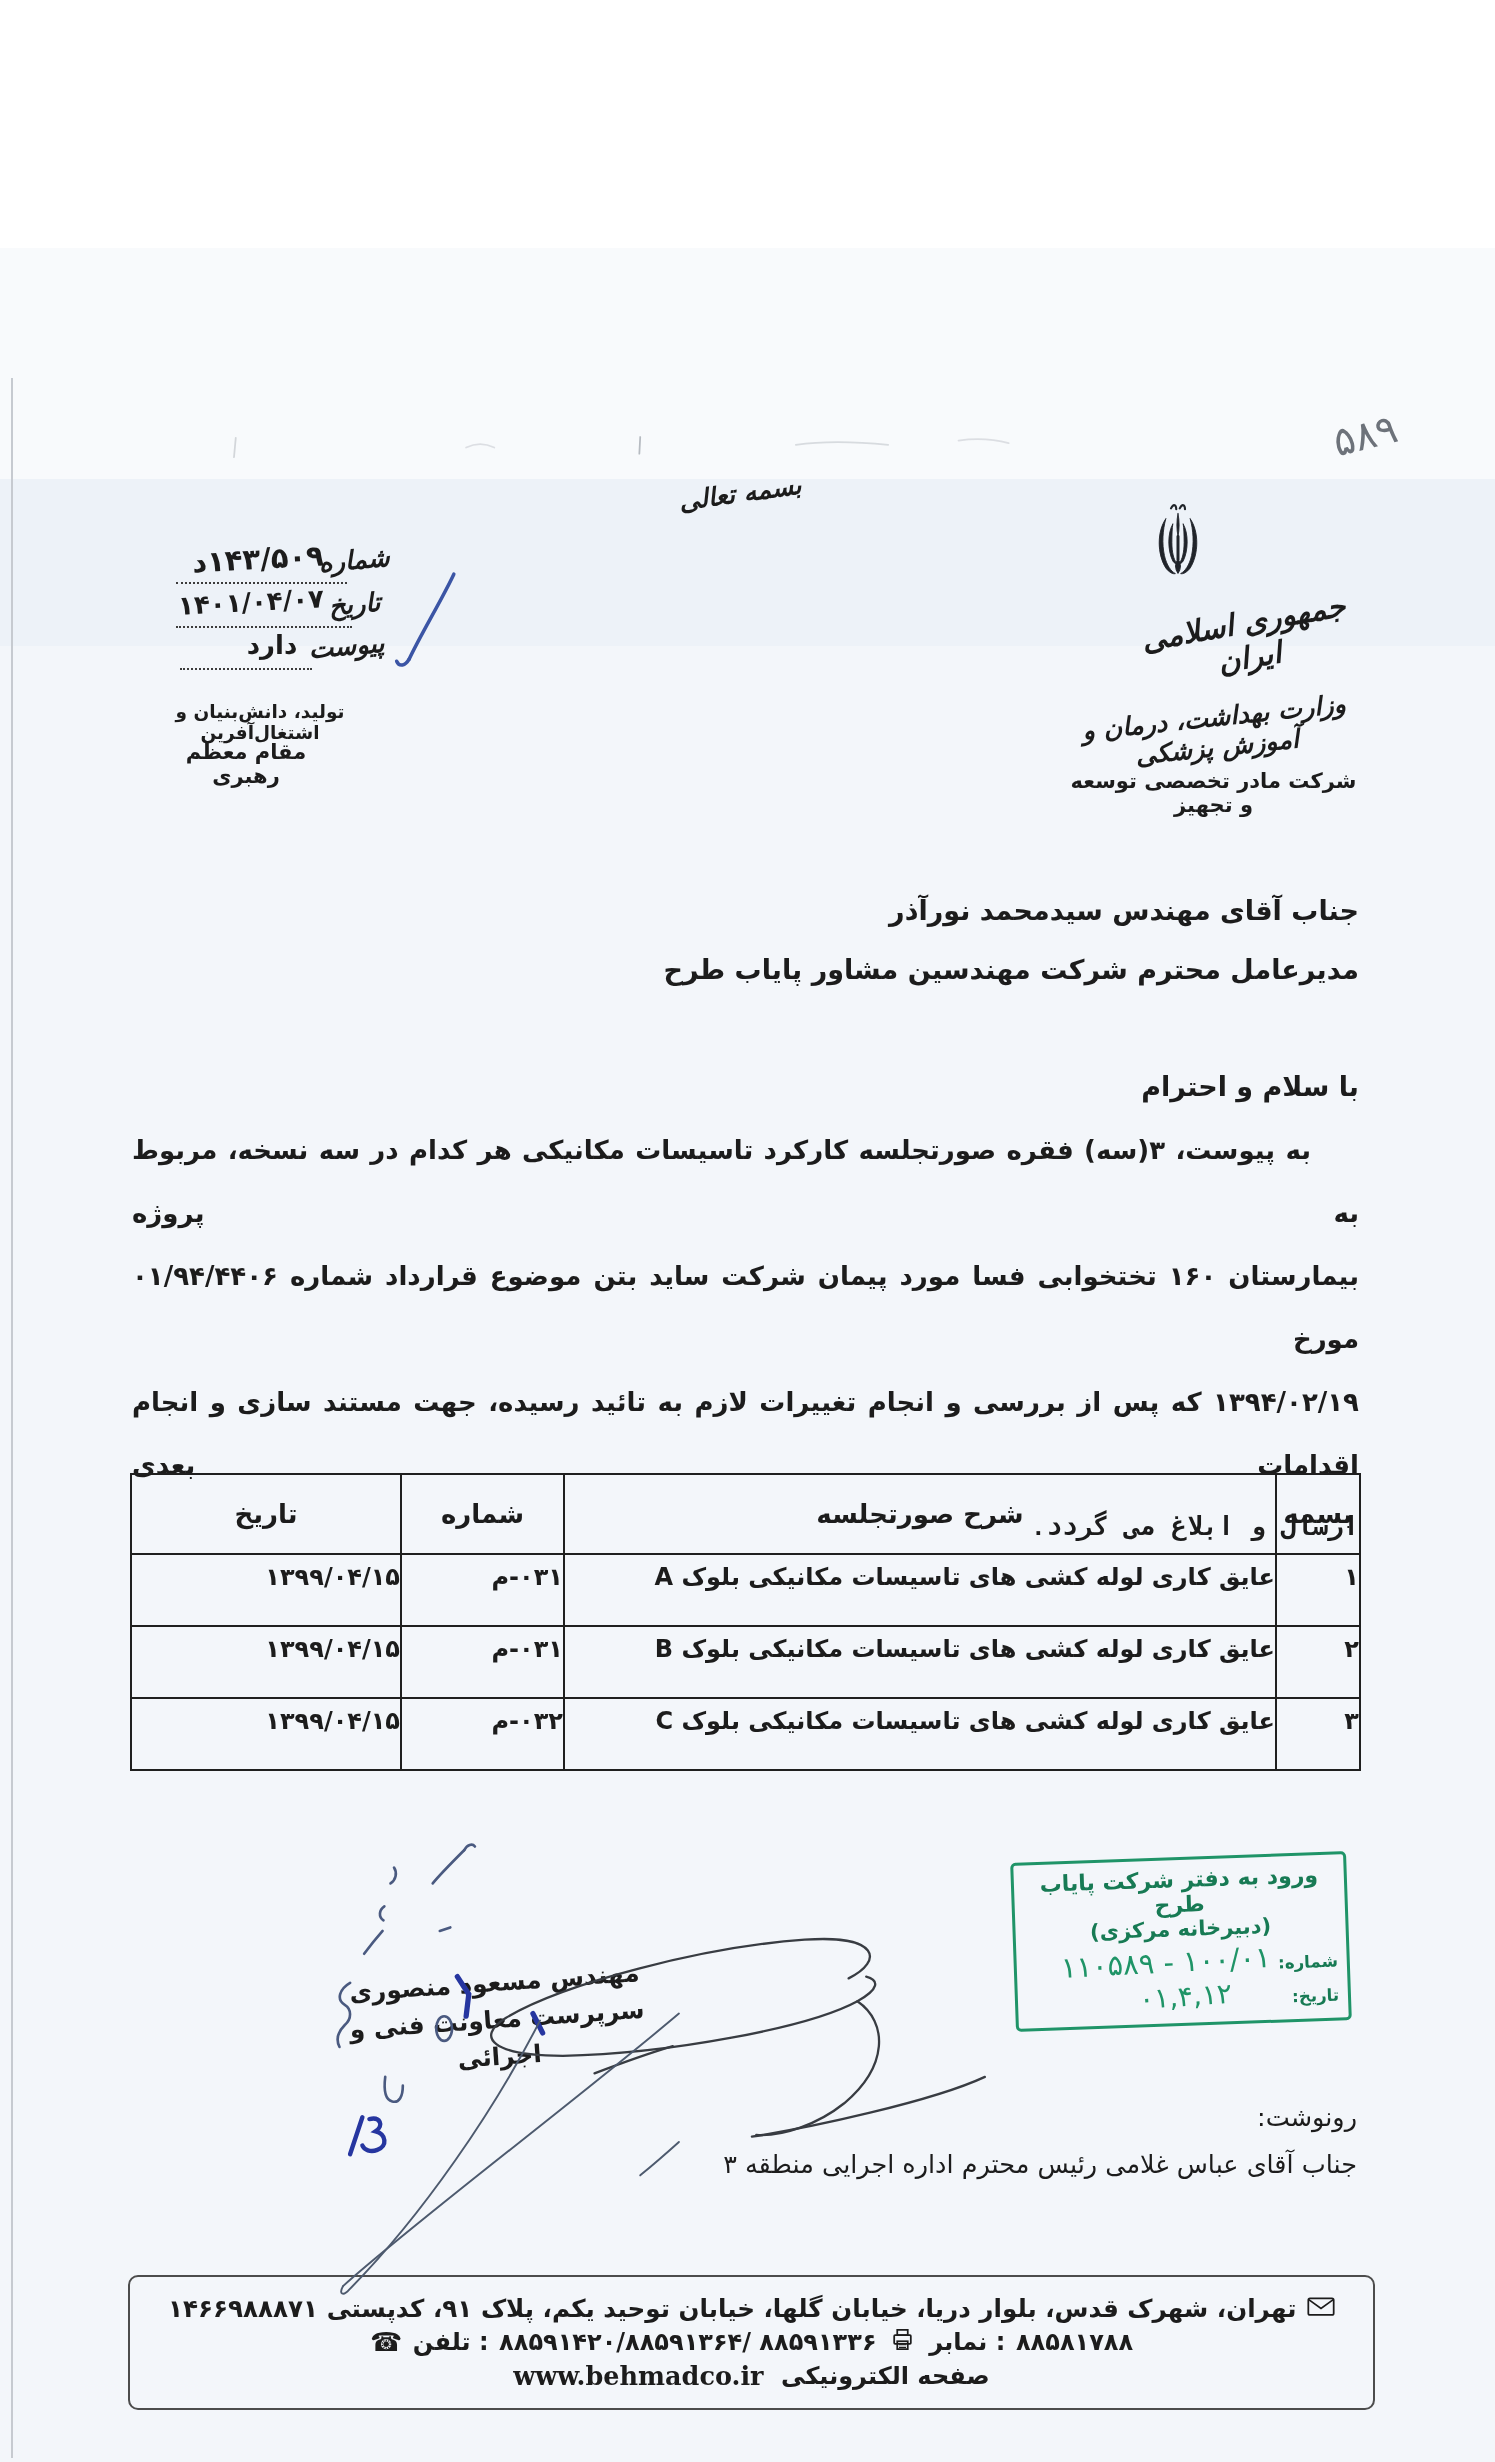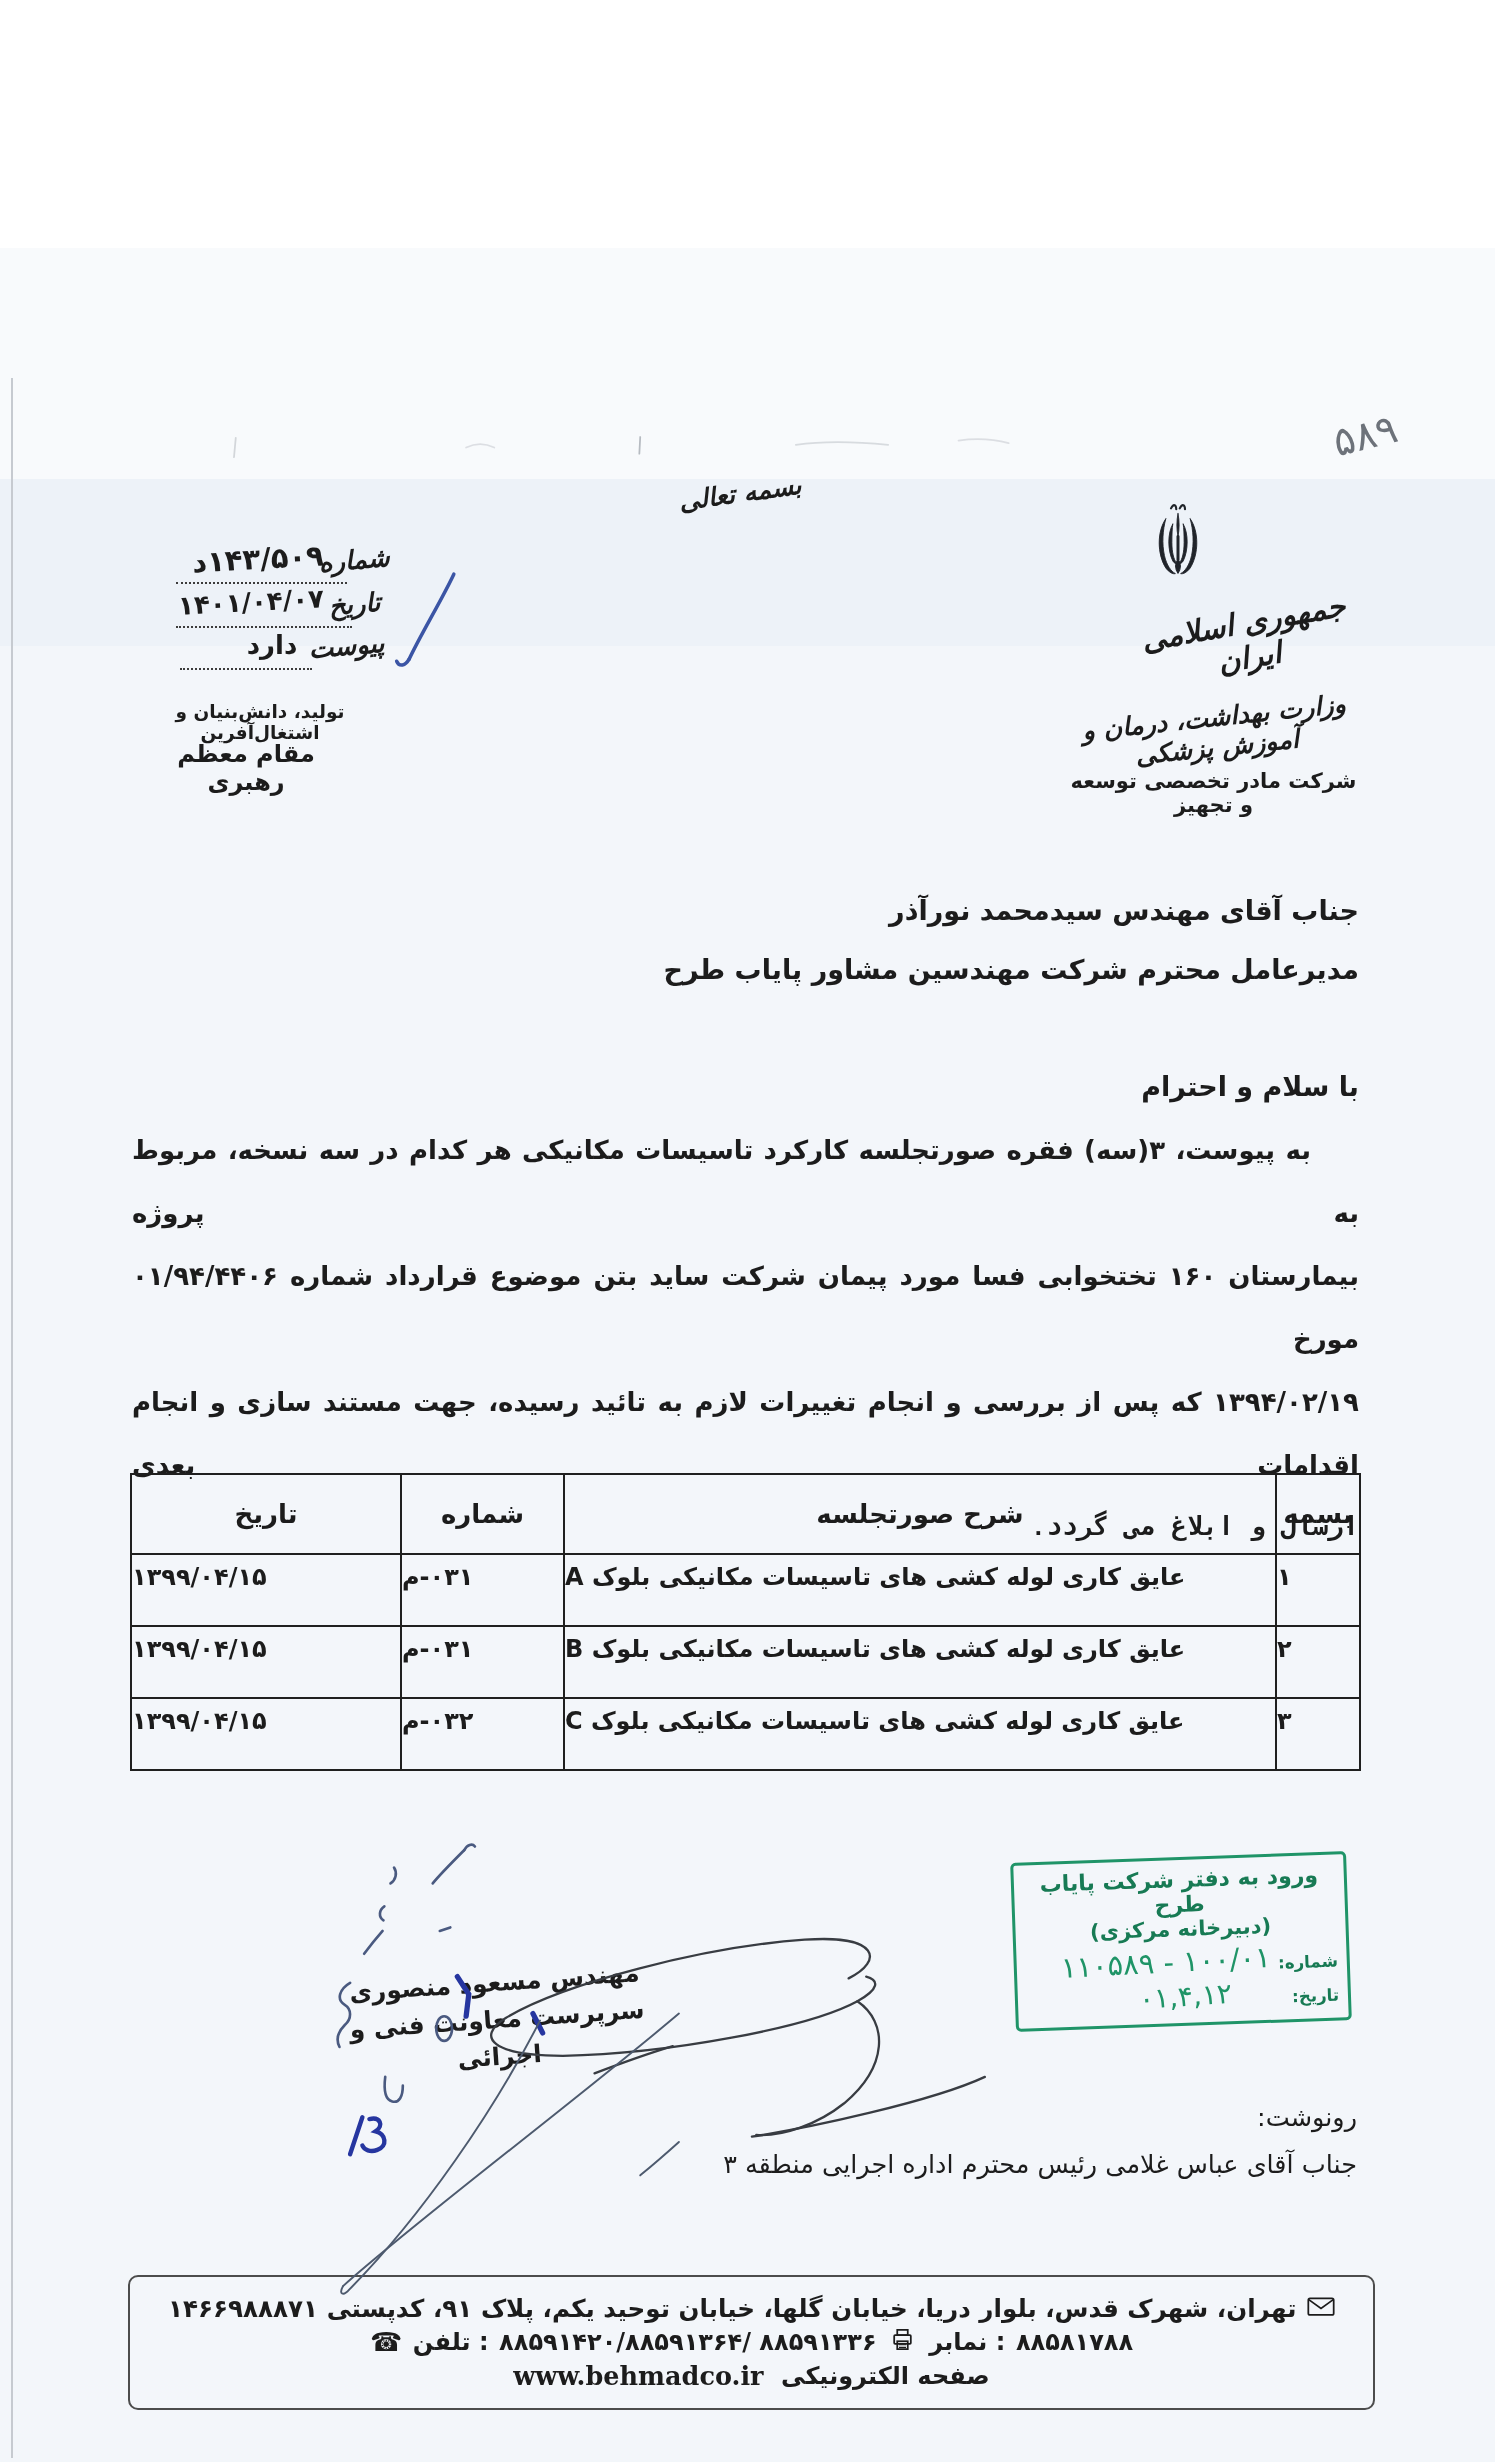--- a/index.html
+++ b/index.html
@@ -12,21 +12,21 @@
   .r{text-align:right;}
   .callig{font-style:italic;font-weight:bold;}
   .band{position:absolute;left:0;width:1495px;pointer-events:none;}
   .jline{text-align:justify;text-align-last:justify;}
   .lastline{text-align:right;font-family:Liberation Mono, monospace;}
   .dot{border-bottom:2.6px dotted #3c3c3c;height:0;}
   
   #mtable{border-collapse:collapse;table-layout:fixed;width:1229px;direction:rtl;}
   #mtable th,#mtable td{border:2.2px solid #1f1f1f;font-weight:bold;padding:0;}
   #mtable th{height:78px;font-size:26px;text-align:center;vertical-align:middle;}
-  #mtable td{height:62px;font-size:24px;text-align:left;vertical-align:top;padding-top:8px;}
+  #mtable td{height:62px;font-size:24px;text-align:right;vertical-align:top;padding-top:8px;}
   
   #footerbox{position:absolute;left:128px;top:2275px;width:1243px;height:131px;
      border:2.2px solid #4c4c4c;border-radius:10px;display:flex;flex-direction:column;
      align-items:center;justify-content:center;gap:4.4px;}
   .frow{display:flex;align-items:center;gap:10.6px;font-weight:bold;font-size:24px;}
   
   #stamp{position:absolute;left:1013px;top:1857px;width:336px;height:169px;
      border:3.5px solid #1f9468;border-radius:5.3px;transform:rotate(-2deg);
      display:flex;flex-direction:column;align-items:center;padding:7px 8.8px 3.5px 8.8px;
      box-sizing:border-box;color:#177a54;}
@@ -77,21 +77,21 @@
     <span class="abs callig" style="left:315px;top:589px;width:79px;font-size:26px;transform:rotate(-5deg);text-align:center;">تاریخ</span>
     <span class="abs b" style="left:172px;top:587px;width:158px;font-size:26px;transform:rotate(-3deg);text-align:center;">۱۴۰۱/۰۴/۰۷</span>
   </div>
   <div>
     <div class="abs dot" style="left:180px;top:668px;width:132px;"></div>
     <span class="abs callig" style="left:299px;top:631px;width:95px;font-size:26px;transform:rotate(-5deg);text-align:center;">پیوست</span>
     <span class="abs b" style="left:230px;top:630px;width:84px;font-size:26px;text-align:center;">دارد</span>
   </div>
 
   <div class="abs b rtl c" style="left:128px;top:701px;width:264px;font-size:18.5px;">تولید، دانش‌بنیان و اشتغال‌آفرین</div>
-  <div class="abs b rtl c" style="left:158px;top:740px;width:176px;font-size:24px;">مقام معظم رهبری</div>
+  <div class="abs b rtl c" style="left:158px;top:740px;width:176px;font-size:21px;">مقام معظم رهبری</div>
 
   <div class="abs b rtl r" style="right:136px;top:895px;width:1222px;font-size:27px;">جناب آقای مهندس سیدمحمد نورآذر</div>
   <div class="abs b rtl r" style="right:136px;top:954px;width:1222px;font-size:27px;">مدیرعامل محترم شرکت مهندسین مشاور پایاب طرح</div>
   <div class="abs b rtl r" style="right:136px;top:1071px;width:1222px;font-size:27px;">با سلام و احترام</div>
 
   <div class="abs rtl" style="left:132px;top:1119px;width:1227px;font-size:26px;font-weight:bold;line-height:63px;">
     <div class="jline" style="text-indent:48px;">به پیوست، ۳(سه) فقره صورتجلسه کارکرد تاسیسات مکانیکی هر کدام در سه نسخه، مربوط به پروژه</div>
     <div class="jline">بیمارستان ۱۶۰ تختخوابی فسا مورد پیمان شرکت ساید بتن موضوع قرارداد شماره ۰۱/۹۴/۴۴۰۶ مورخ</div>
     <div class="jline">۱۳۹۴/۰۲/۱۹ که پس از بررسی و انجام تغییرات لازم به تائید رسیده، جهت مستند سازی و انجام اقدامات بعدی</div>
     <div class="lastline">ارسال و ابلاغ می گردد.</div>

